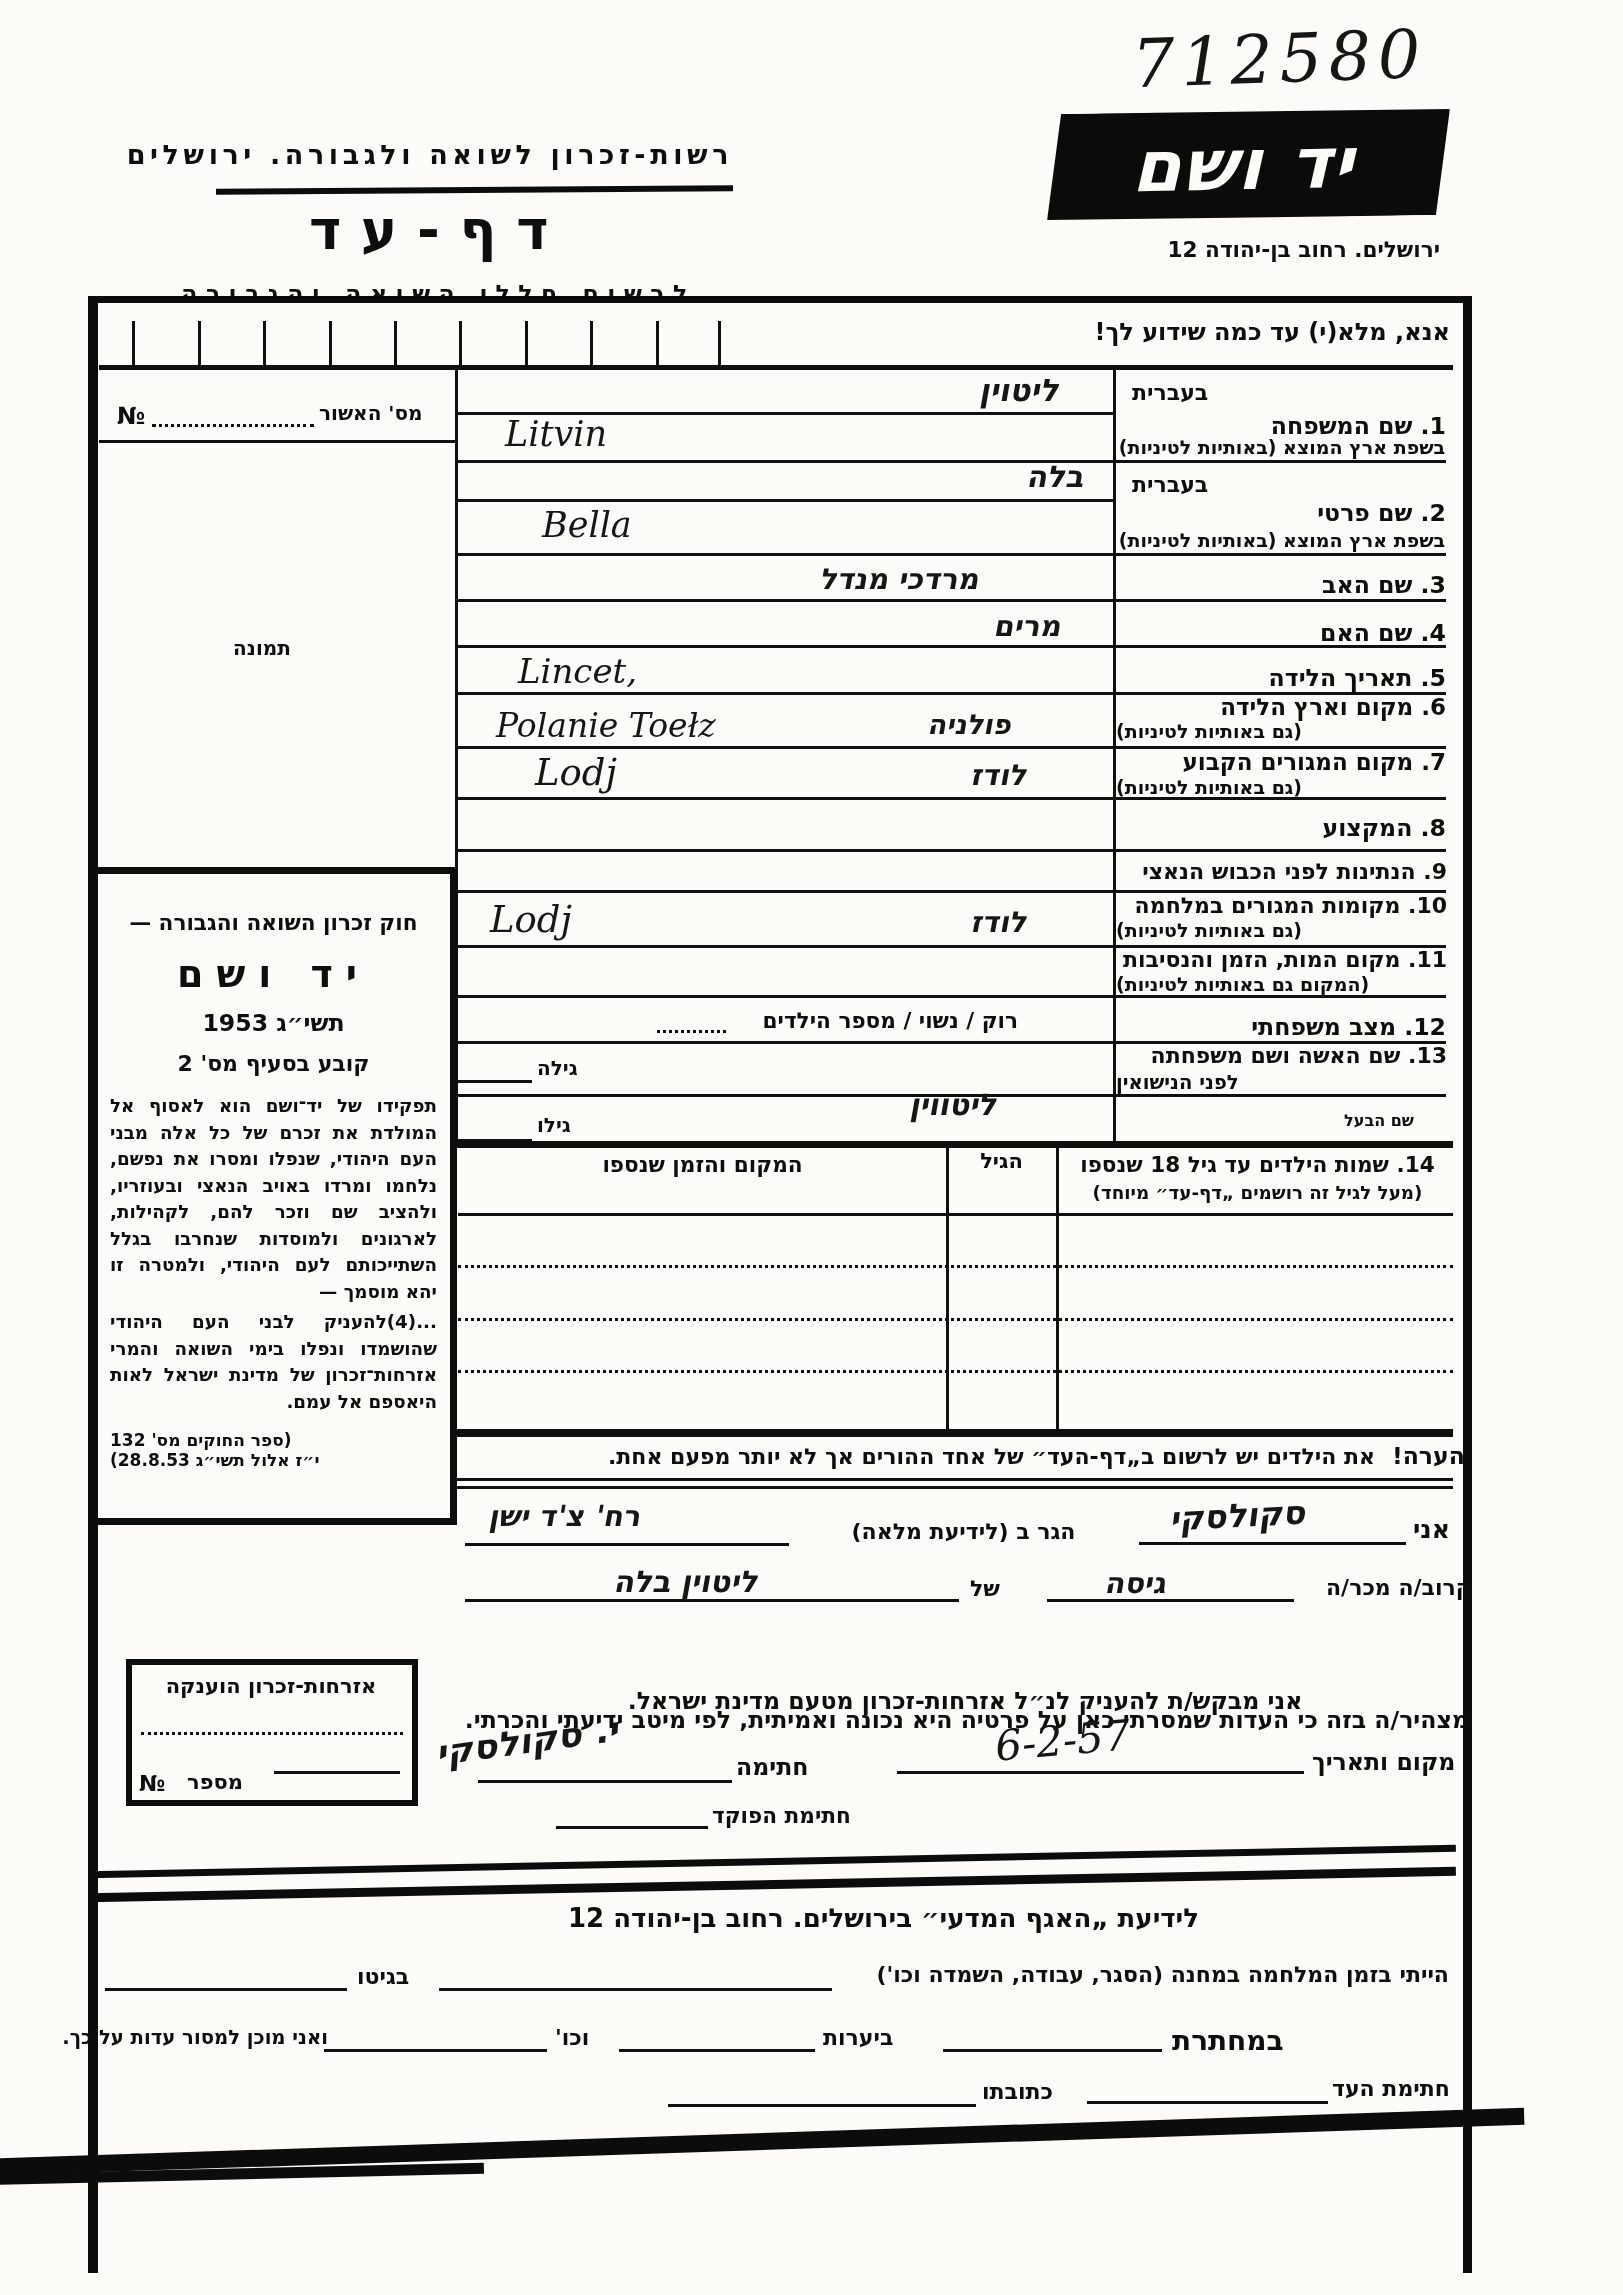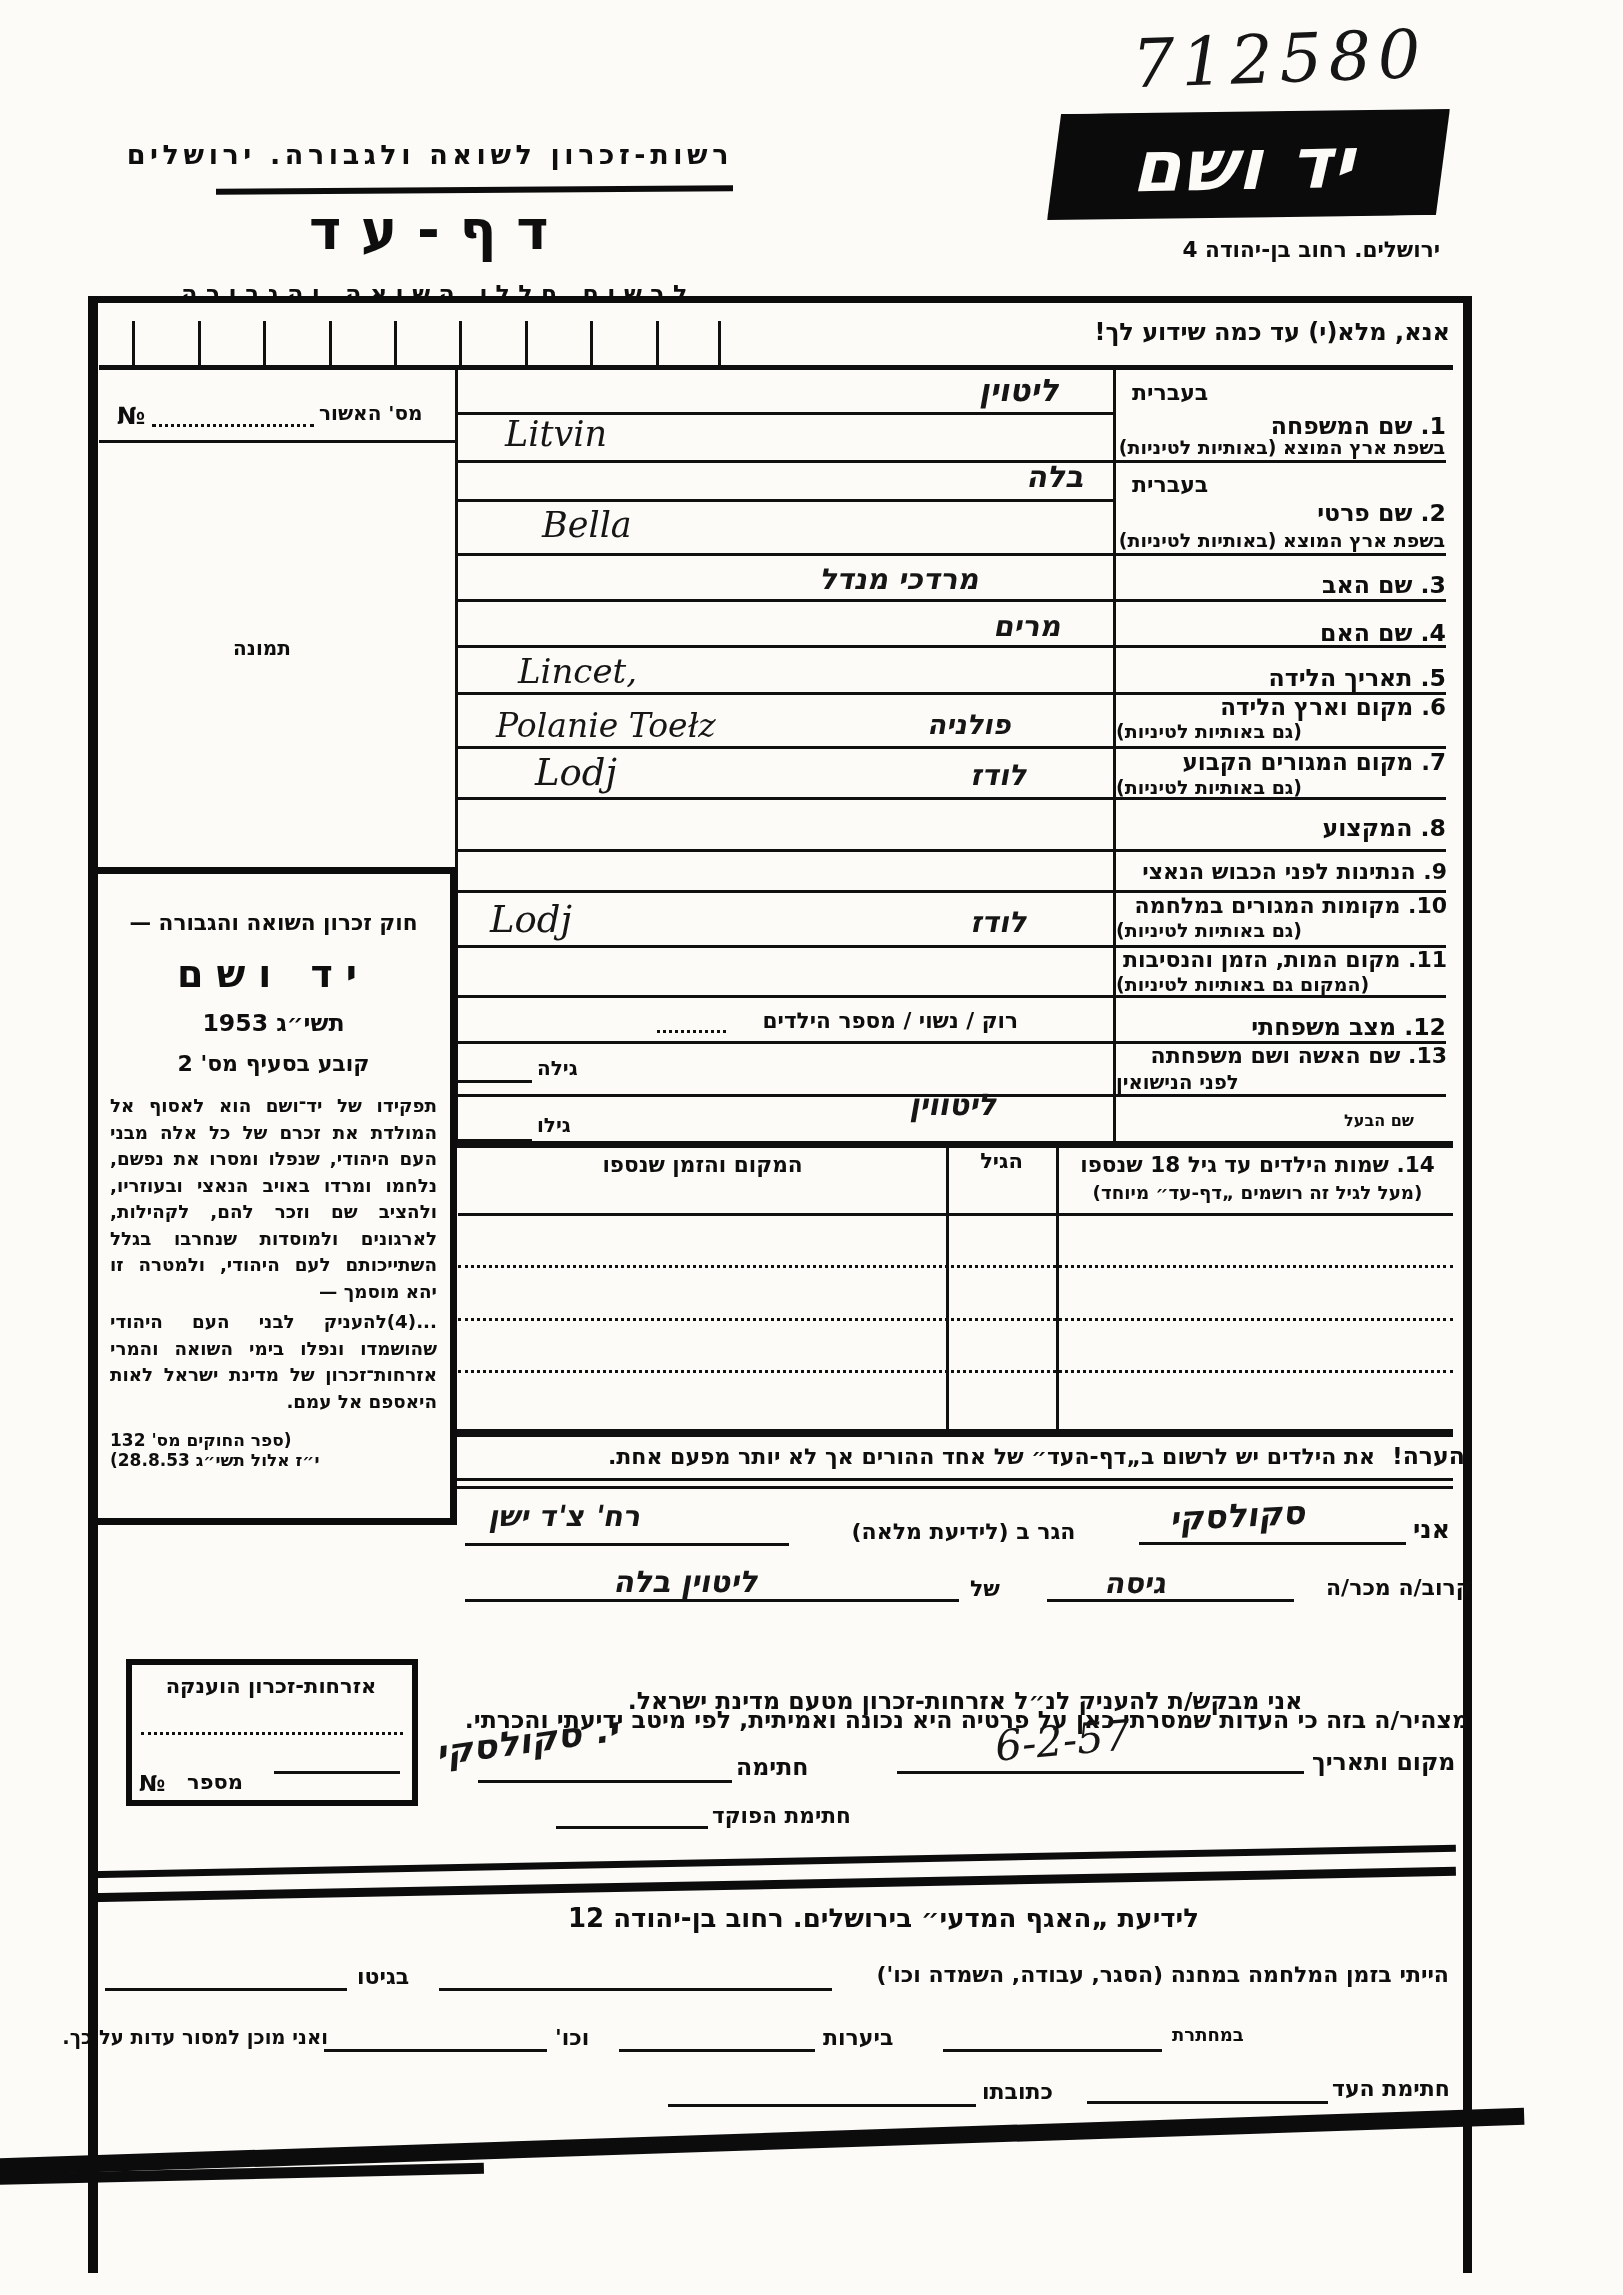--- a/index.html
+++ b/index.html
@@ -38,21 +38,21 @@
   <div class="hw" style="left:1132px;top:19.6px;font-size:67px;letter-spacing:6.5px;transform:rotate(-2deg);">712580</div>
 
   <div class="t ctr" style="left:144px;top:139px;width:589px;font-size:27px;letter-spacing:4.6px;">רשות-זכרון לשואה ולגבורה. ירושלים</div>
   <div class="bar" style="left:216px;top:187px;width:517px;height:5.9px;transform:rotate(-0.4deg);"></div>
   <div class="t ctr" style="left:144px;top:198px;width:589px;font-size:55px;letter-spacing:19.6px;">דף-עד</div>
   <div class="t ctr" style="left:144px;top:280px;width:589px;font-size:23.6px;letter-spacing:8.5px;">לרשום חללי השואה והגבורה</div>
 
   <div id="logo-box">
     <span class="lg">יד ושם</span>
   </div>
-  <div class="t" style="left:1060px;top:237px;width:380px;font-size:21.6px;text-align:right;">ירושלים. רחוב בן-יהודה 4</div>
+  <div class="t" style="left:1060px;top:237px;width:380px;font-size:21.6px;text-align:right;">ירושלים. רחוב בן-יהודה 12</div>
 
   <div id="main-border"></div>
 
   <div class="t" style="left:1080px;top:318px;width:370px;font-size:24px;text-align:right;">אנא, מלא(י) עד כמה שידוע לך!</div>
 
   <div class="tick" style="left:132px;top:321px;"></div>
   <div class="tick" style="left:198px;top:321px;"></div>
   <div class="tick" style="left:263px;top:321px;"></div>
   <div class="tick" style="left:329px;top:321px;"></div>
   <div class="tick" style="left:394px;top:321px;"></div>
@@ -195,21 +195,21 @@
   <div class="hl" style="left:274px;top:1771px;width:126px;"></div>
 
   <div class="bar" style="left:88px;top:1858px;width:1368px;height:6.5px;transform:rotate(-1.1deg);"></div>
   <div class="bar" style="left:88px;top:1880px;width:1368px;height:8.5px;transform:rotate(-1.1deg);"></div>
 
   <div class="t ctr" style="left:458px;top:1903px;width:851px;font-size:26px;">לידיעת „האגף המדעי״ בירושלים.  רחוב בן-יהודה 12</div>
   <div class="t" style="left:844px;top:1962px;width:605px;font-size:22px;text-align:right;">הייתי בזמן המלחמה במחנה (הסגר, עבודה, השמדה וכו')</div>
   <div class="hl" style="left:439px;top:1988px;width:393px;"></div>
   <div class="t" style="left:357px;top:1964px;font-size:22px;">בגיטו</div>
   <div class="hl" style="left:105px;top:1988px;width:242px;"></div>
-  <div class="t" style="left:1172px;top:2024px;font-size:18px;">במחתרת</div>
+  <div class="t" style="left:1172px;top:2024px;font-size:28px;">במחתרת</div>
   <div class="hl" style="left:943px;top:2049px;width:219px;"></div>
   <div class="t" style="left:823px;top:2025px;font-size:22px;">ביערות</div>
   <div class="hl" style="left:619px;top:2049px;width:196px;"></div>
   <div class="t" style="left:555px;top:2025px;font-size:22px;">וכו'</div>
   <div class="hl" style="left:324px;top:2049px;width:223px;"></div>
   <div class="t" style="left:92px;top:2026px;width:236px;font-size:19.6px;text-align:left;">ואני מוכן למסור עדות על כך.</div>
   <div class="t" style="left:1332px;top:2076px;font-size:22px;">חתימת העד</div>
   <div class="hl" style="left:1087px;top:2101px;width:241px;"></div>
   <div class="t" style="left:982px;top:2079px;font-size:22px;">כתובתו</div>
   <div class="hl" style="left:668px;top:2104px;width:308px;"></div>

